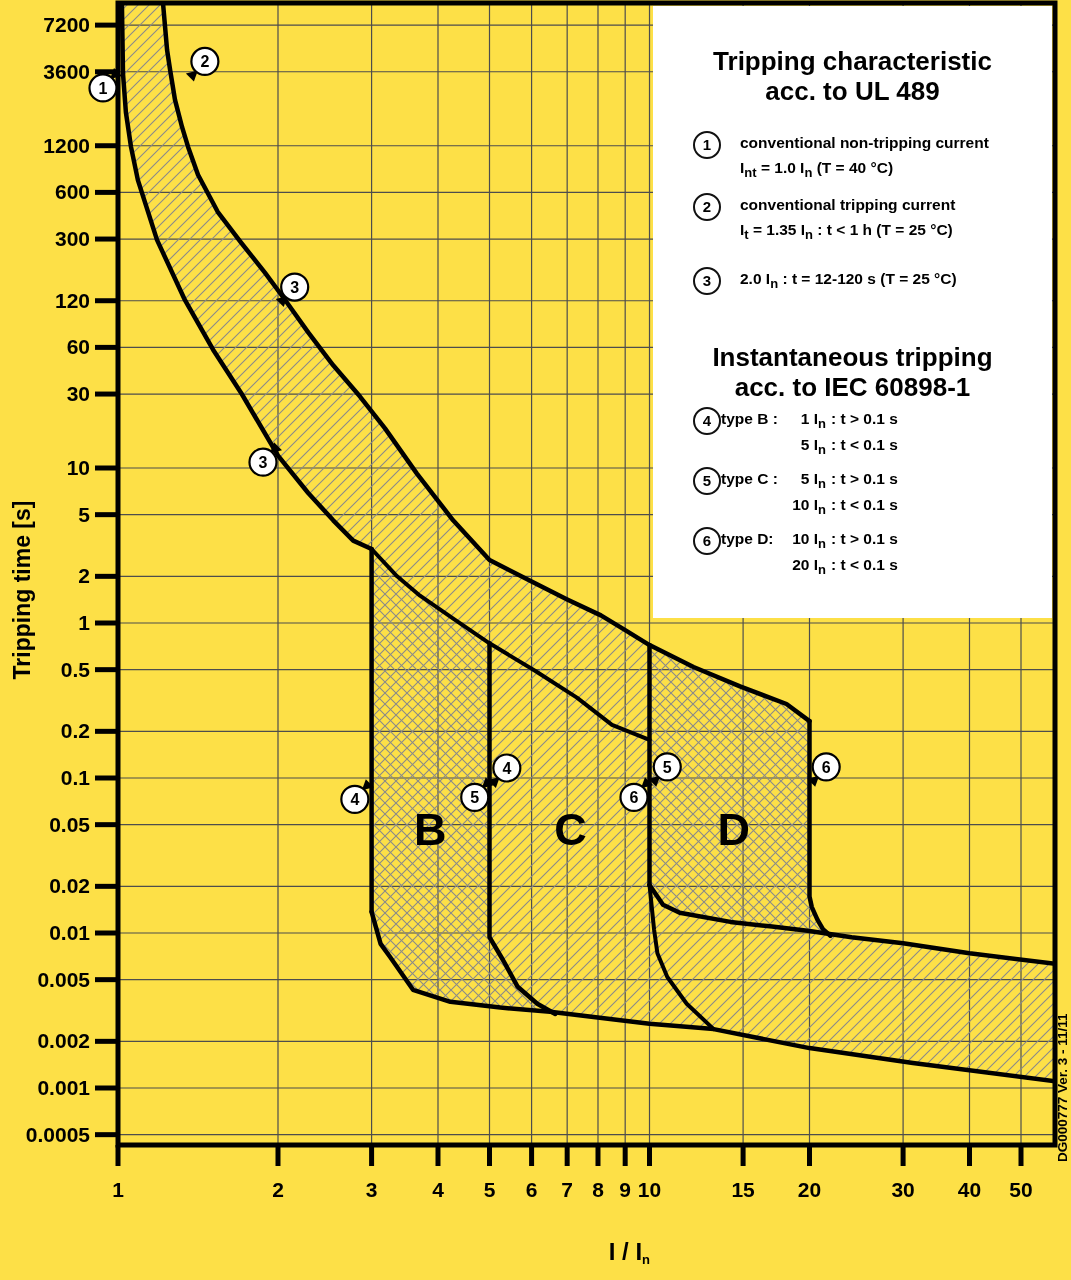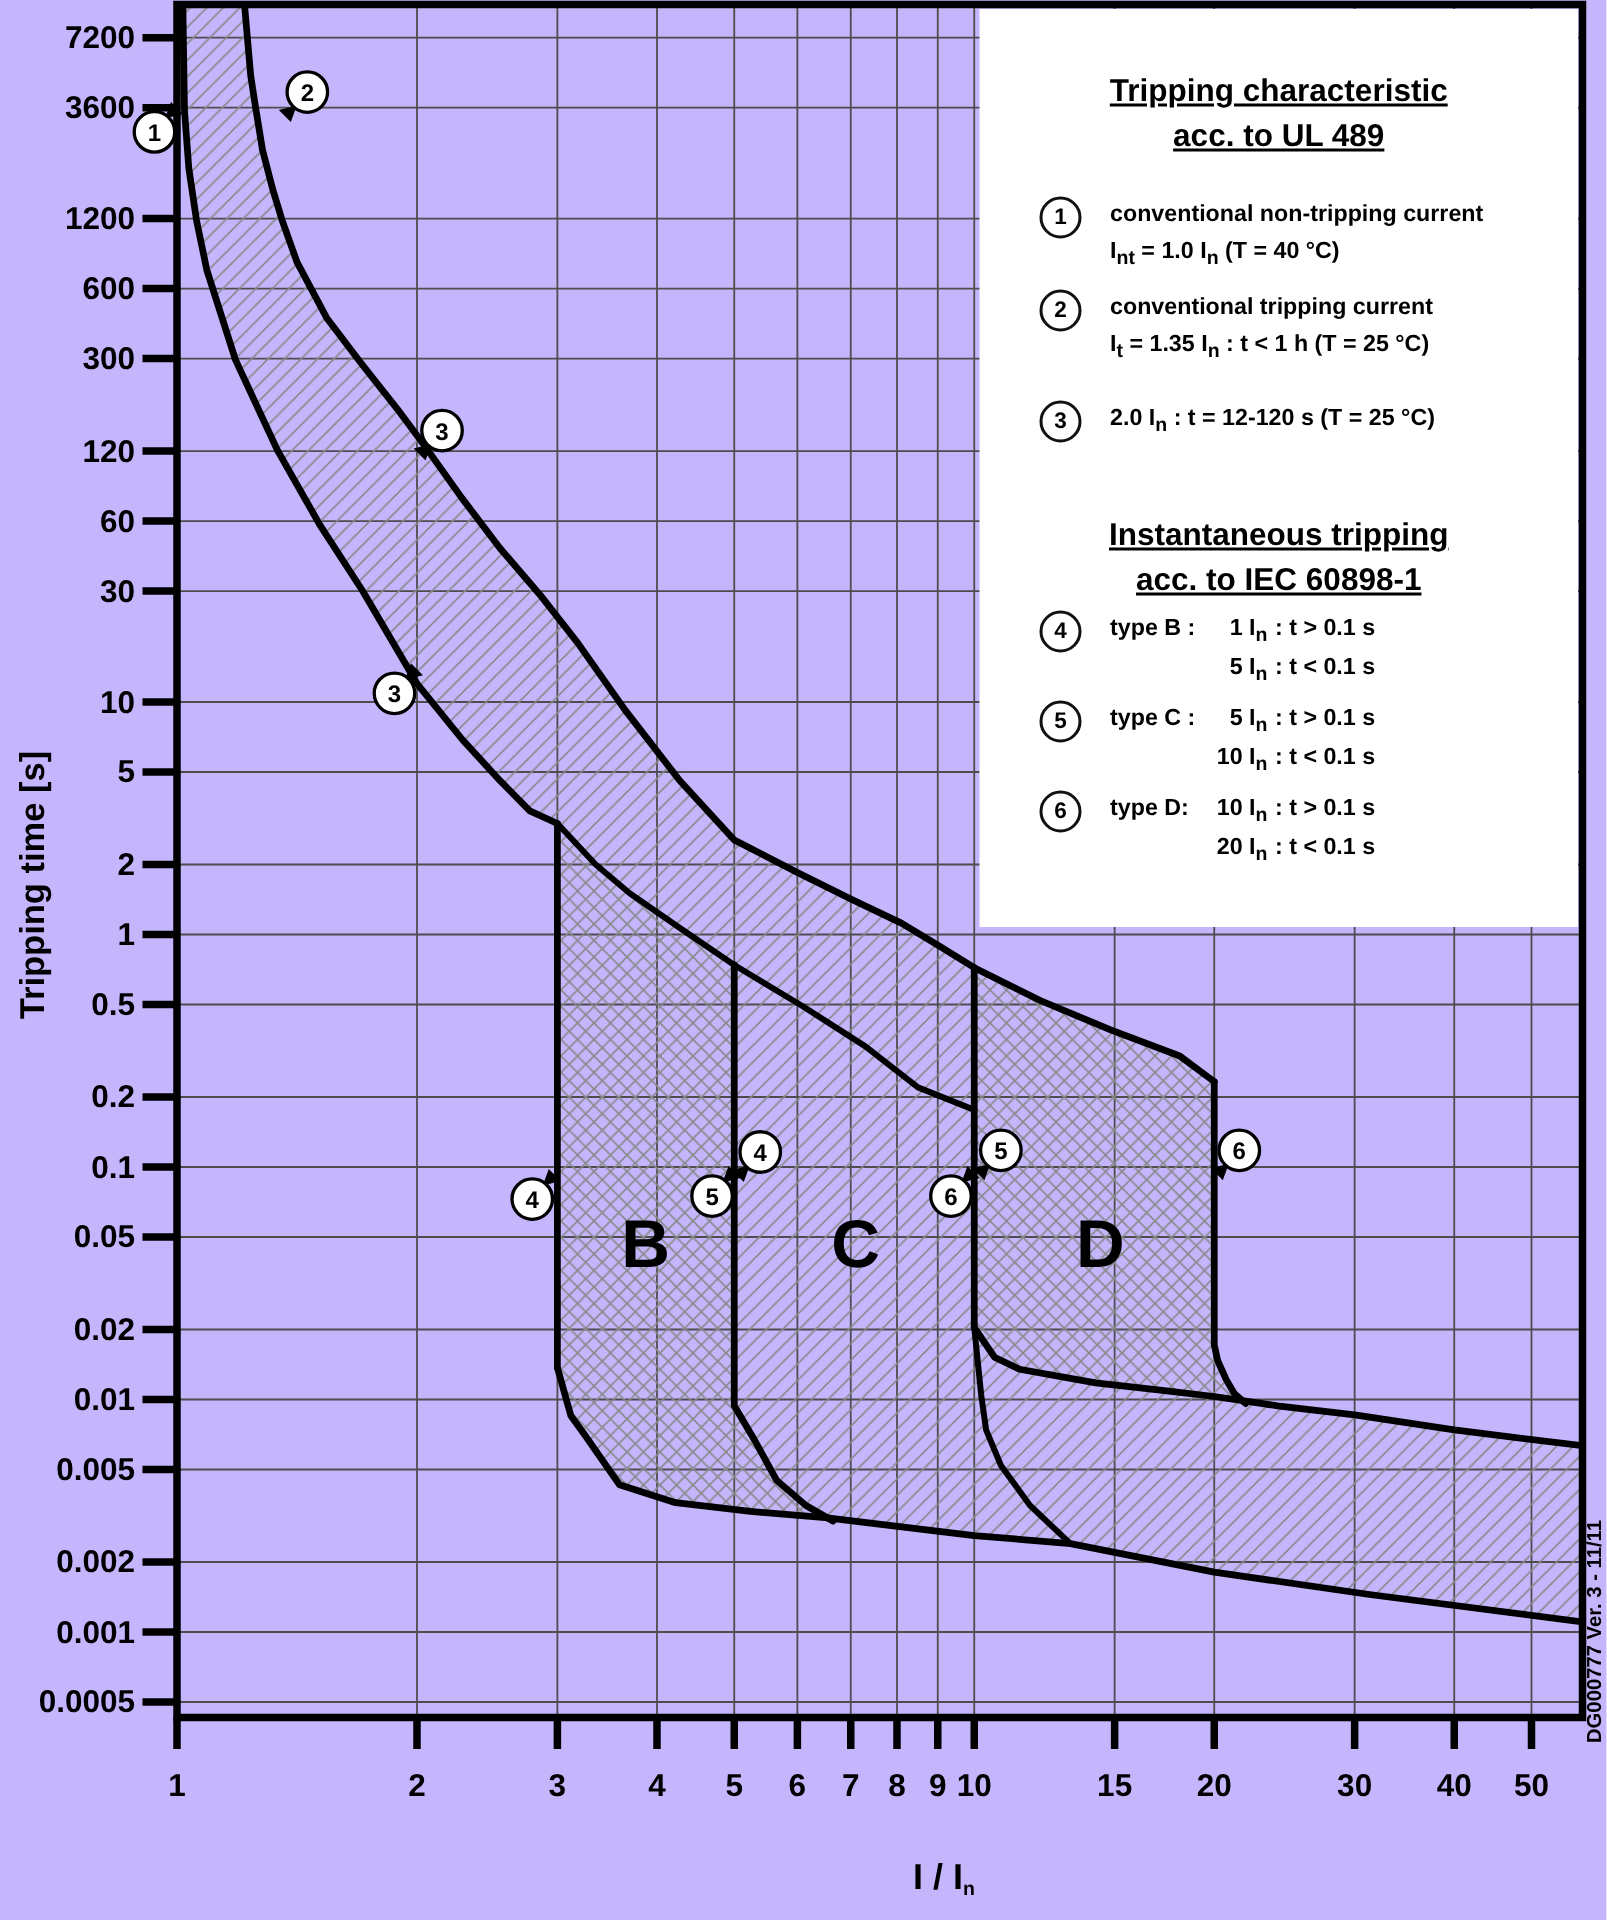--- a/index.html
+++ b/index.html
@@ -1,33 +1,33 @@
 <!DOCTYPE html>
 <html><head>
 <meta charset="utf-8">
 <style>
   html,body{margin:0;padding:0;background:#fff;}
-  .stage{position:relative;width:1071px;height:1280px;background:#c4b5fd;overflow:hidden;
+  .stage{position:relative;width:1071px;height:1280px;background:#fde047;overflow:hidden;
          font-family:"Liberation Sans","DejaVu Sans",sans-serif;color:#000;}
   svg{position:absolute;left:0;top:0;}
   .y-title{position:absolute;left:22px;top:590px;transform:translate(-50%,-50%) rotate(-90deg);
            white-space:nowrap;font-size:23px;font-weight:bold;}
   .x-title{position:absolute;left:540px;top:1238px;width:110px;text-align:right;
            font-size:24px;font-weight:bold;}
   .x-title sub,.legend sub{font-size:13px;font-weight:bold;}
   sub{vertical-align:-4px;line-height:0;}
   .legend{position:absolute;left:653px;top:6px;width:399px;height:612px;background:#fff;}
-  .lg-title{position:absolute;left:0;width:100%;text-align:center;font-size:21px;
-            font-weight:bold;line-height:30px;text-decoration:underline;}
+  .lg-title{position:absolute;left:0;width:100%;text-align:center;font-size:26px;
+            font-weight:bold;line-height:30px;}
   .lg-item{position:absolute;left:0;width:100%;display:flex;align-items:flex-start;
            font-size:15.5px;font-weight:bold;line-height:25px;}
   .lg-circle{flex:0 0 auto;margin-left:40px;margin-top:1px;width:24px;height:24px;border:2px solid #111;
              border-radius:50%;text-align:center;line-height:24px;font-size:15px;font-weight:bold;}
   .lg-text{margin-left:19px;}
-  .lg-type{margin-left:19px;width:58px;flex:0 0 auto;line-height:26px;}
+  .lg-type{width:58px;flex:0 0 auto;line-height:26px;}
   .lg-rows{line-height:26px;}
   .vrow{display:flex;}
   .vnum{display:inline-block;min-width:47px;text-align:right;margin-right:5px;}
 </style>
 </head>
 <body>
 
 <div class="stage">
   <svg id="chart" width="1071" height="1280">
       <defs>

